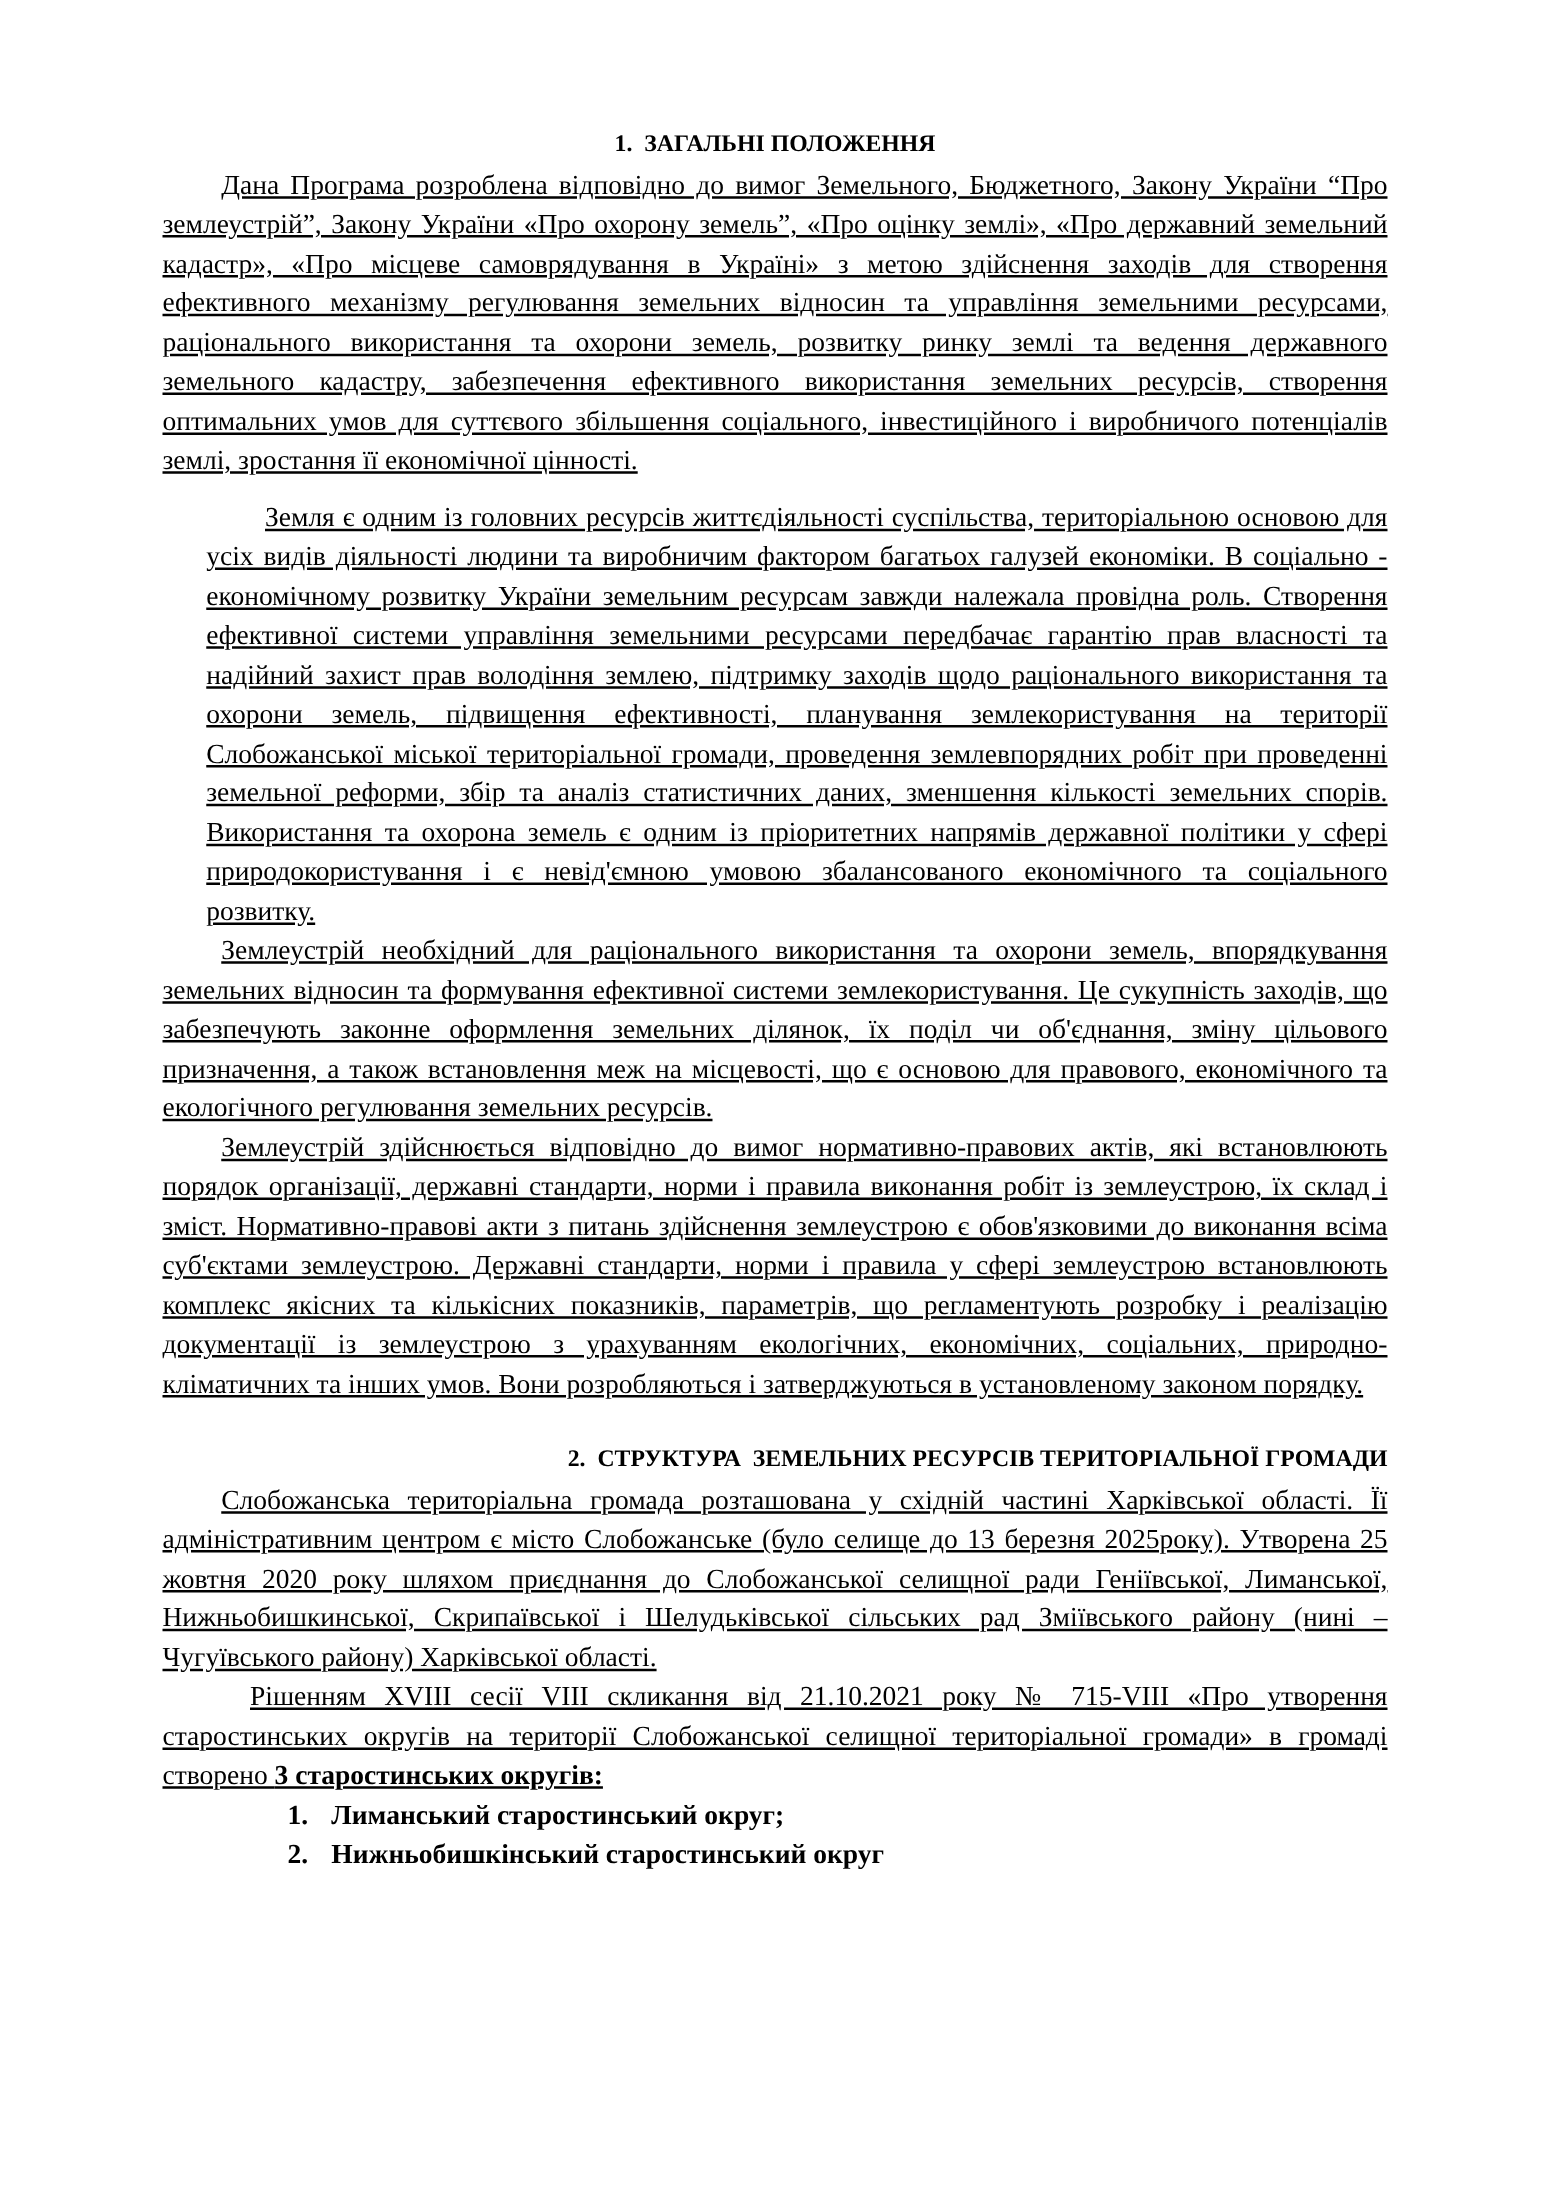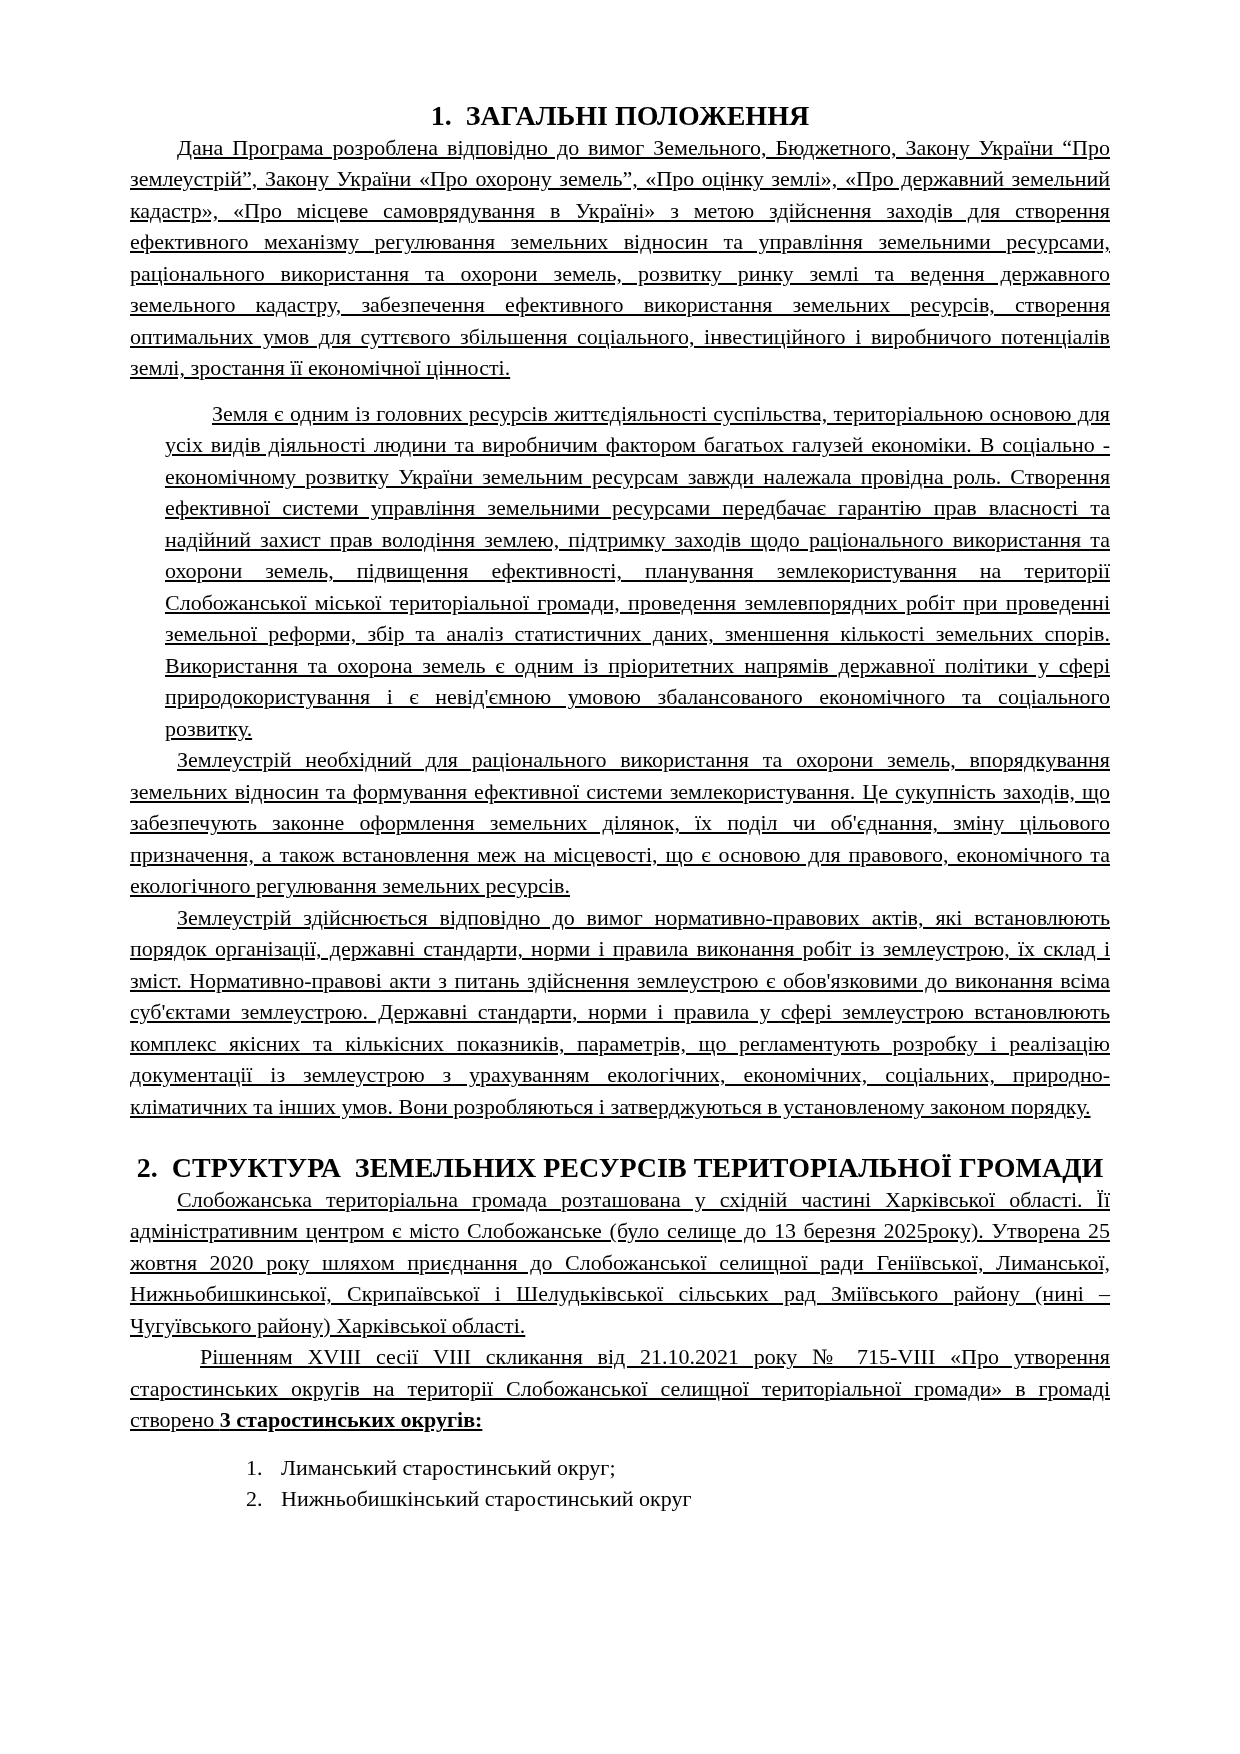--- a/index.html
+++ b/index.html
@@ -13,52 +13,53 @@
     min-height: 1754px;
     box-sizing: border-box;
     background: #ffffff;
     color: #000000;
     padding: 100px 130px 60px 130px;
     font-family: "Liberation Serif", "DejaVu Serif", serif;
     font-size: 22px;
     line-height: 31.5px;
   }
   .sec-heading {
-    font-size: 28px;
+    font-size: 19px;
     font-weight: bold;
     text-align: center;
     margin: 0;
     padding: 0;
     white-space: pre-wrap;
   }
   .sec-heading.second {
     margin-top: 30px;
+    text-align: right;
   }
   p.body-par {
     margin: 0;
     padding: 0;
     text-align: justify;
     text-indent: 47px;
     text-decoration: underline;
   }
   p.gap-before {
     margin-top: 14px;
     margin-left: 35px;
   }
   p.bold-par {
     font-weight: bold;
   }
   p.deep-indent {
     text-indent: 70px;
   }
   .okrug-list {
     list-style: none;
-    margin: 16px;
+    margin: 0;
     padding: 0;
-    font-weight: normal;
+    font-weight: bold;
   }
   .okrug-list li {
     padding-left: 100px;
     text-align: left;
   }
   .okrug-list .num {
     display: inline-block;
     width: 35px;
   }
 </style>

